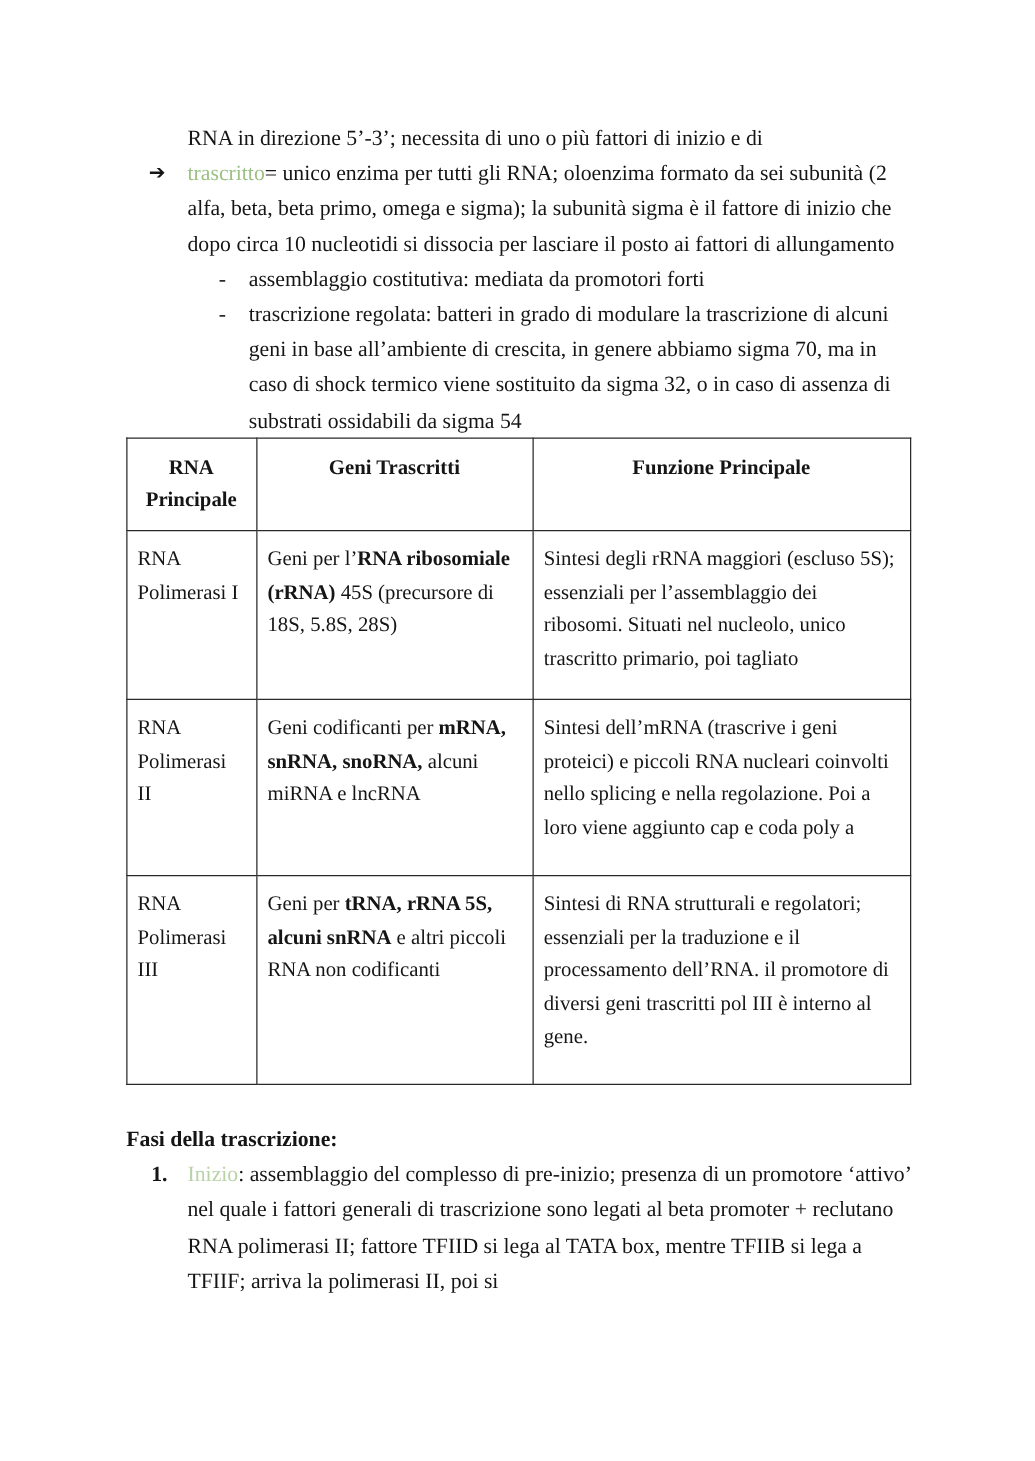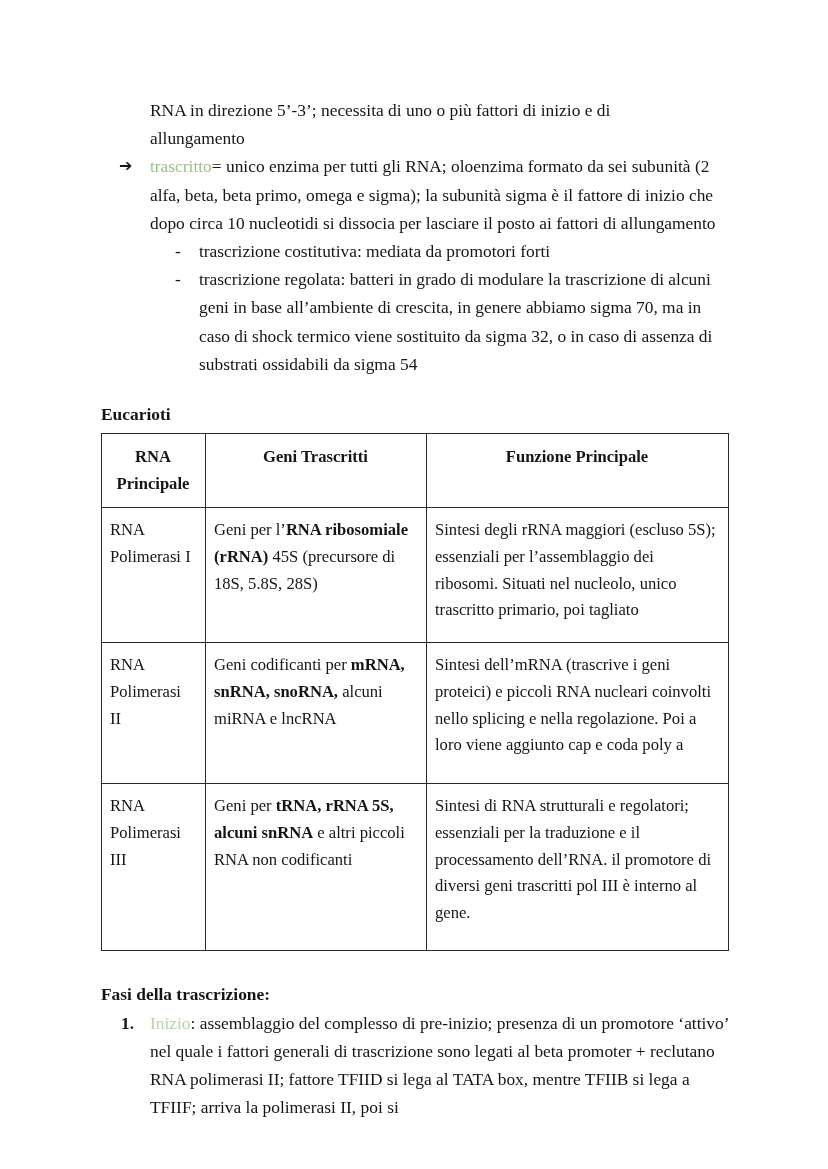--- a/index.html
+++ b/index.html
@@ -159,42 +159,40 @@
   .heading-fasi { margin-top: 29px; margin-bottom: 0px; }
 </style>
 </head>
 <body>
 
 <div class="page">
   <div class="content">
 
     <div class="cont-block">
       <div class="para">RNA in direzione 5’-3’; necessita di uno o più fattori di inizio e di</div>
-      <div class="para">allungamento</div>
     </div>
 
     <ul class="arrow-list">
       <li class="arrow-item">
         <span class="arrow-marker">➔</span>
         <span class="green">trascritto</span><span>= unico enzima per tutti gli RNA; oloenzima formato da sei subunità (2 alfa, beta, beta primo, omega e sigma); la subunità sigma è il fattore di inizio che dopo circa 10 nucleotidi si dissocia per lasciare il posto ai fattori di allungamento</span>
       </li>
     </ul>
 
     <ul class="dash-list">
       <li class="dash-item">
         <span class="dash-marker">-</span>
-        <span>trascrizione costitutiva: mediata da promotori forti</span>
+        <span>assemblaggio costitutiva: mediata da promotori forti</span>
       </li>
       <li class="dash-item">
         <span class="dash-marker">-</span>
         <span>trascrizione regolata: batteri in grado di modulare la trascrizione di alcuni geni in base all’ambiente di crescita, in genere abbiamo sigma 70, ma in caso di shock termico viene sostituito da sigma 32, o in caso di assenza di substrati ossidabili da sigma 54</span>
       </li>
     </ul>
 
-    <div class="section-heading heading-eucarioti">Eucarioti</div>
 
     <table class="poltable">
       <colgroup>
         <col class="col-1">
         <col class="col-2">
         <col class="col-3">
       </colgroup>
       <thead>
         <tr class="th-1">
           <th>RNA Principale</th>

